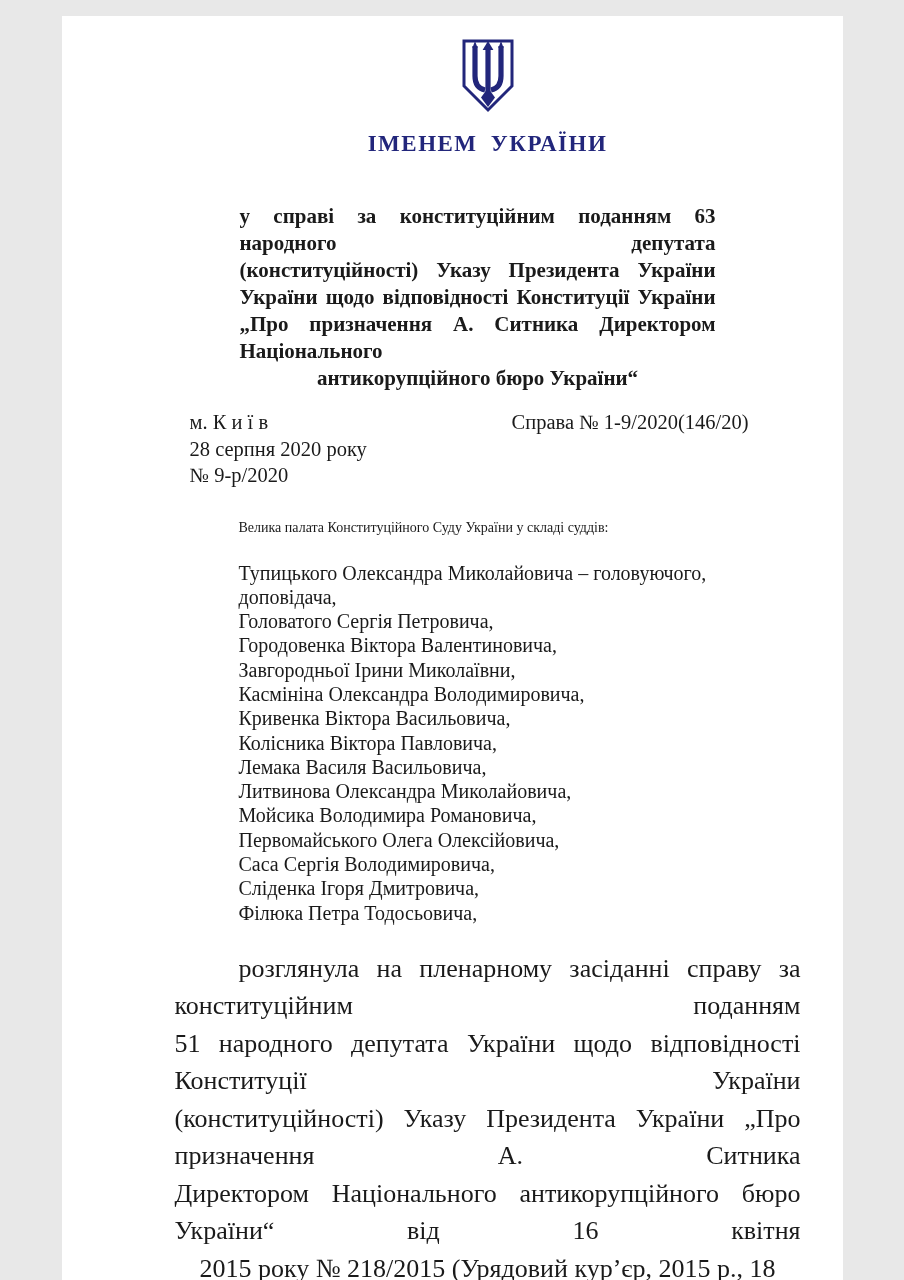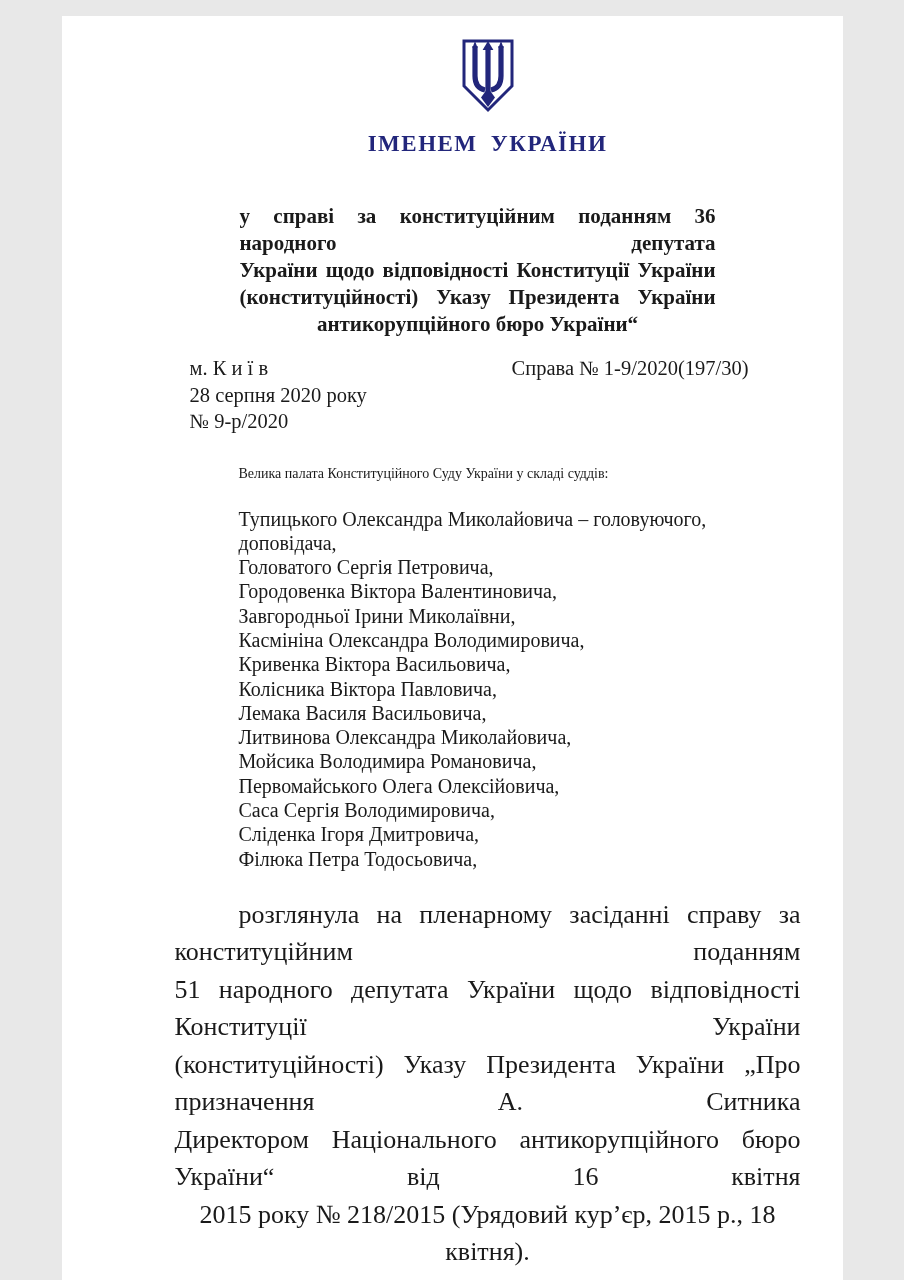--- a/index.html
+++ b/index.html
@@ -110,33 +110,34 @@
           <polygon points="30,3 24.6,12 35.4,12"></polygon>
           <polygon points="14.4,10 17,3 19.6,10"></polygon>
           <polygon points="40.4,10 43,3 45.6,10"></polygon>
           <polygon points="30,50 37,59.5 30,69 23,59.5"></polygon>
         </g>
       </svg>
       <div class="motto">ІМЕНЕМ УКРАЇНИ</div>
     </header>
 
     <section class="subject">
-      <div class="line-just">у справі за конституційним поданням 36 народного депутата</div>
+      <div class="line-just">у справі за конституційним поданням 63 народного депутата</div>
+      <div class="line-just">(конституційності) Указу Президента України</div>
       <div class="line-just">України щодо відповідності Конституції України</div>
-      <div class="line-just">(конституційності) Указу Президента України</div>
+      <div class="line-just">„Про призначення А. Ситника Директором Національного</div>
       <div class="line-center">антикорупційного бюро України“</div>
     </section>
 
     <section class="case-info">
       <div class="case-left">
         <div>м. К и ї в</div>
         <div>28 серпня 2020 року</div>
         <div>№ 9-р/2020</div>
       </div>
-      <div class="case-right">Справа № 1-9/2020(197/30)</div>
+      <div class="case-right">Справа № 1-9/2020(146/20)</div>
     </section>
 
     <section>
       <div class="court-intro">Велика палата Конституційного Суду України у складі суддів:</div>
       <div class="judges">
         <div>Тупицького Олександра Миколайовича – головуючого, доповідача,</div>
         <div>Головатого Сергія Петровича,</div>
         <div>Городовенка Віктора Валентиновича,</div>
         <div>Завгородньої Ірини Миколаївни,</div>
         <div>Касмініна Олександра Володимировича,</div>

